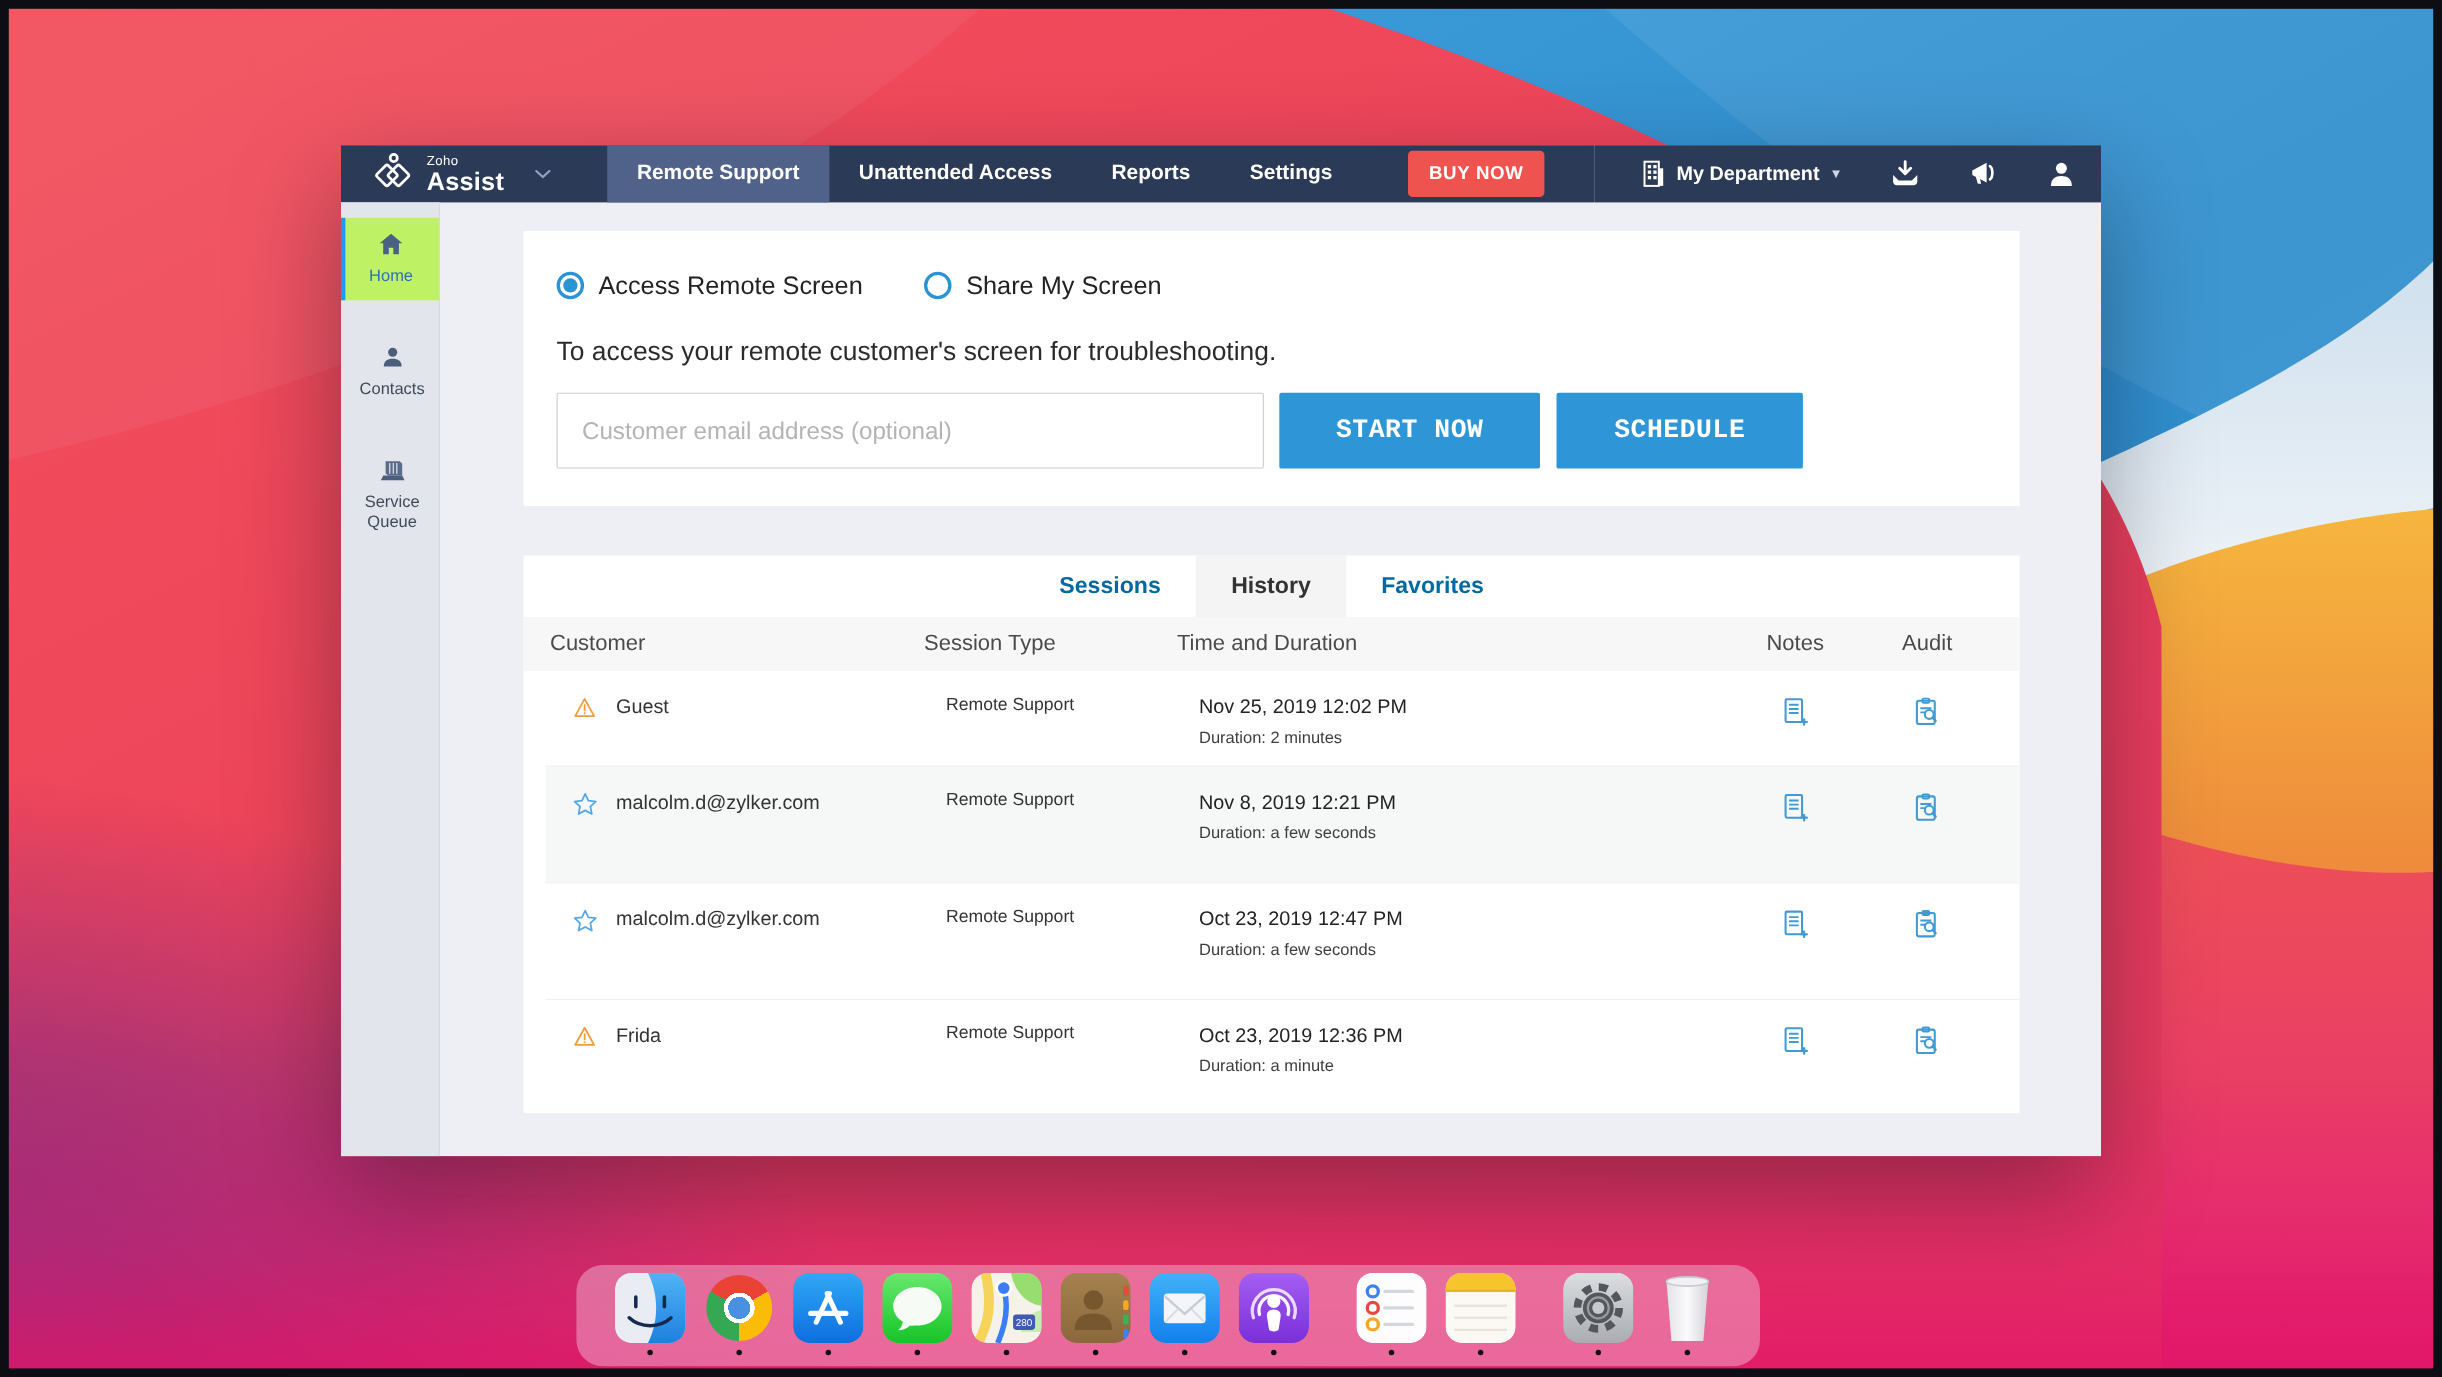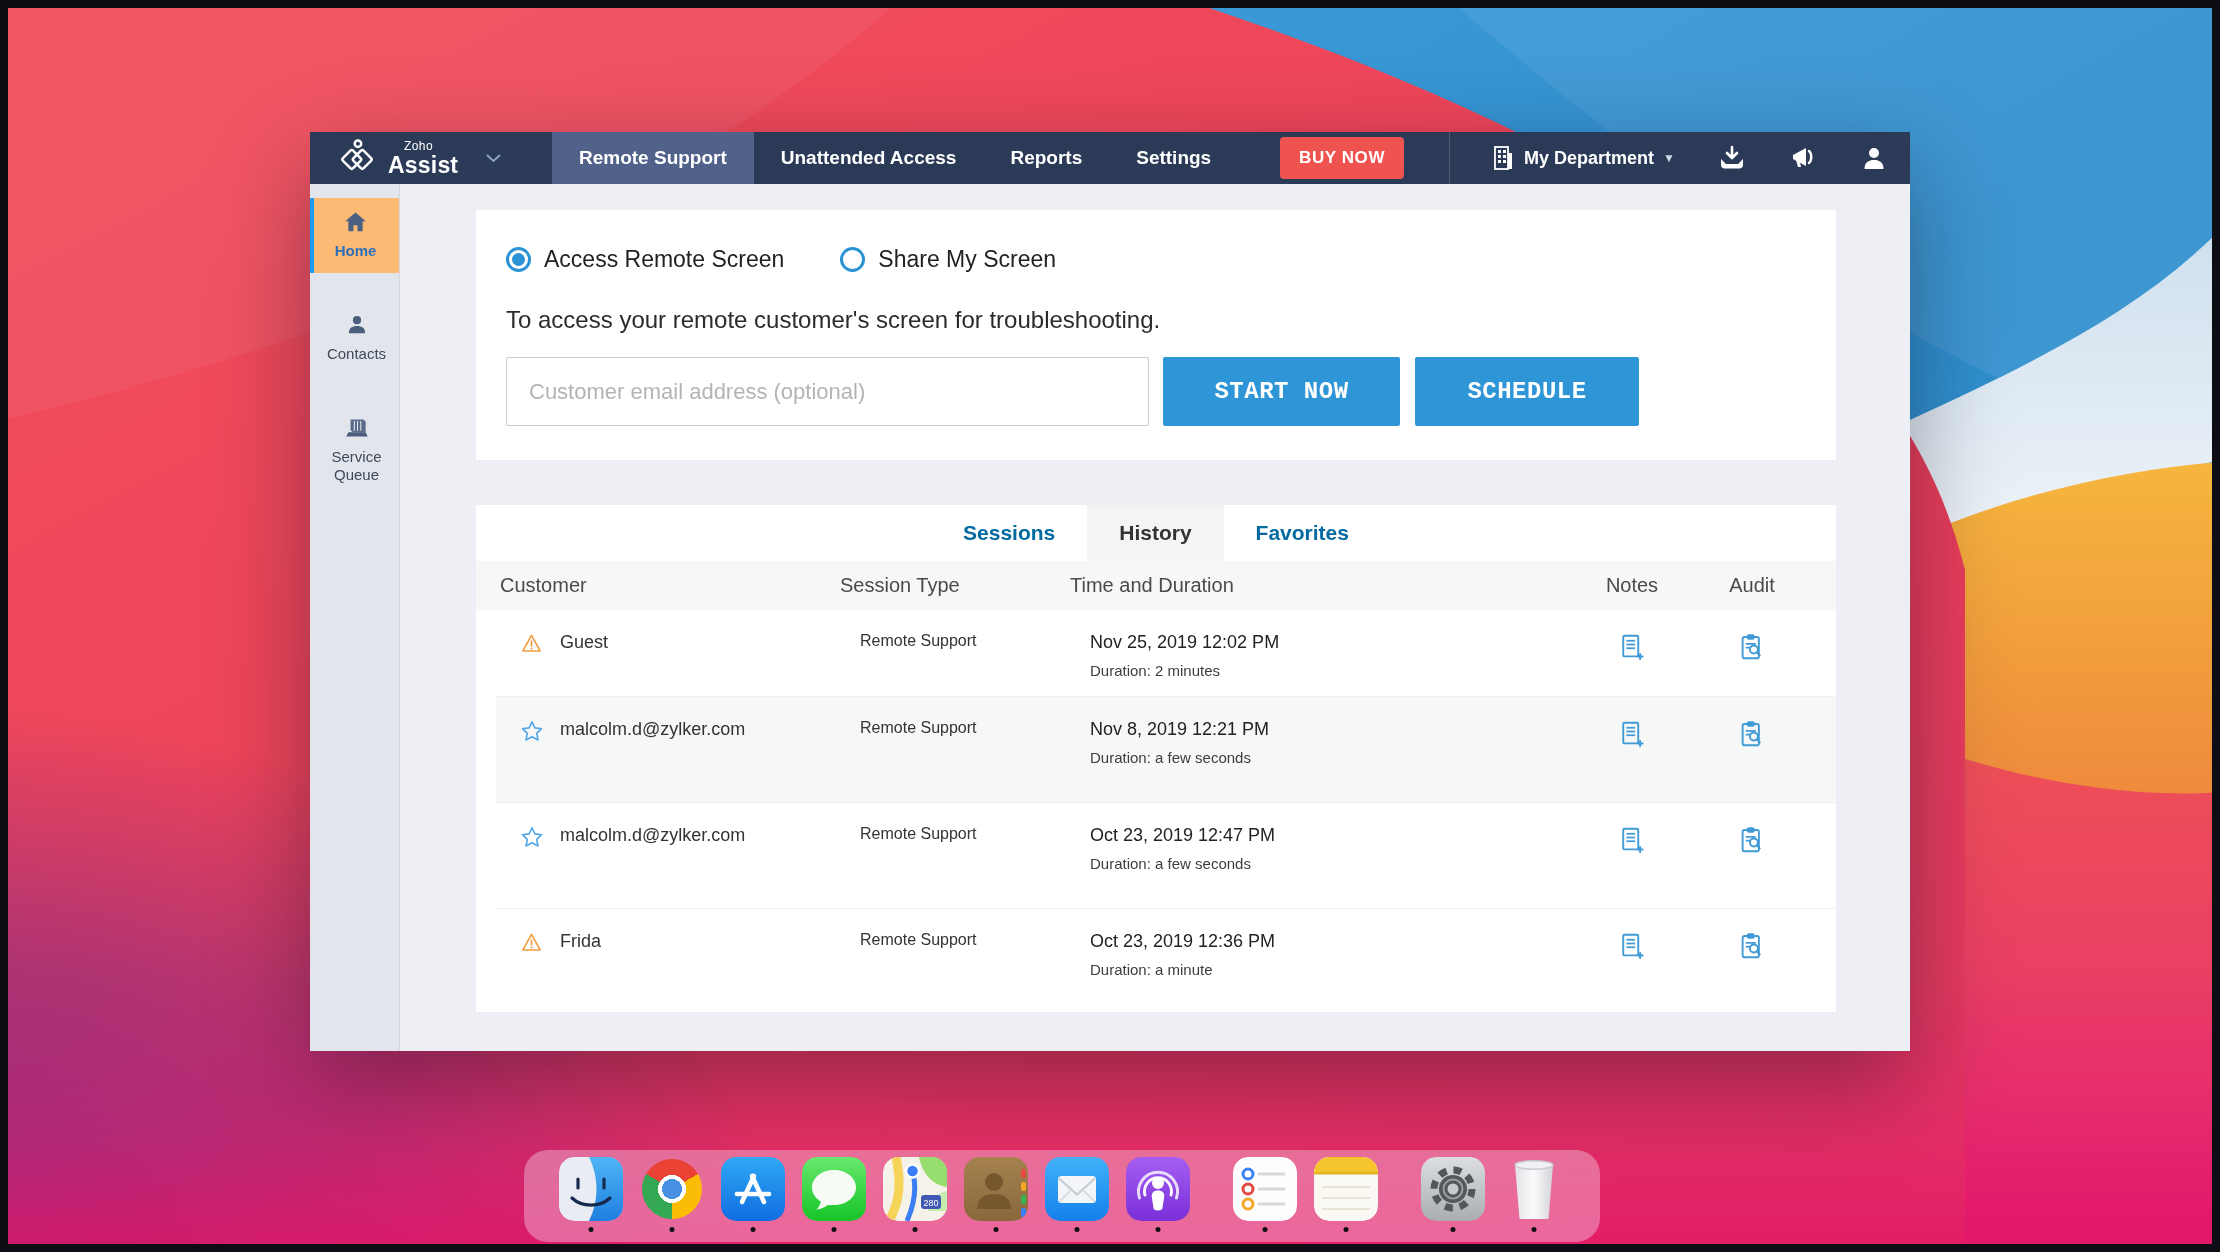--- a/index.html
+++ b/index.html
@@ -17,42 +17,42 @@
 
   
   .window { position:absolute; left:310px; top:132px; width:1600px; height:919px; background:#edeff4;
     box-shadow:0 34px 90px rgba(10,10,30,.38); z-index:10; display:flex; flex-direction:column; }
 
   
   .navbar { height:52px; background:#2b3a57; display:flex; align-items:stretch; color:#fff; flex:none; }
   .brand { width:242px; display:flex; align-items:center; padding-left:26px; flex:none; position:relative; }
   .brand svg.logo { width:42px; height:42px; flex:none; }
   .brand-text { margin-left:10px; line-height:1; }
-  .brand-zoho { font-size:12px; letter-spacing:.4px;margin-left:16px; }
+  .brand-zoho { font-size:12px; letter-spacing:.4px; }
   .brand-assist { font-size:23px; font-weight:bold; margin-top:2px; letter-spacing:.2px; }
   .brand-caret { margin-left:28px; }
   .nav-tabs { display:flex; align-items:stretch; }
   .nav-tab { display:flex; align-items:center; padding:0 27px; font-size:19px; font-weight:600; cursor:default; }
   .nav-tab.active { background:#50618a; }
   .nav-right { margin-left:auto; display:flex; align-items:center; padding-right:24px;gap:15px; }
   .buy-btn { background:#ef5350; color:#fff; font-size:17px; font-weight:bold; letter-spacing:.6px;
     padding:11px 19px; border-radius:4px; border:none; margin-right:30px; }
   .nav-divider { width:1px; height:52px; background:rgba(255,255,255,.18); margin-right:26px; }
   .dept { display:flex; align-items:center; font-size:18px; font-weight:600; }
   .dept svg { margin-right:9px; }
   .dept-caret { font-size:12px; margin-left:9px; color:#cdd5e4; }
   .nav-icon { margin-left:28px; display:flex; align-items:center; }
 
   
   .body-row { flex:1; display:flex; min-height:0; }
   .sidebar { width:90px; background:#e2e5ec; border-right:1px solid #d4d8e0; flex:none; padding-top:14px; }
   .side-item { display:flex; flex-direction:column; align-items:center; padding:11px 2px 12px; margin-bottom:28px;
     font-size:15px; color:#3f4a5a; text-align:center; line-height:1.25; }
   .side-item svg { margin-bottom:7px; }
-  .side-item.active { background:#fdba74; border-left:4px solid #1e9bf0; margin-left:0; color:#2f6fba; padding-left:0;font-weight:bold; }
+  .side-item.active { background:#bef264; border-left:4px solid #1e9bf0; margin-left:0; color:#2f6fba; padding-left:0; }
   .side-item:not(.active){ border-left:4px solid transparent; }
 
   .main { flex:1; padding:26px 74px 0 76px; overflow:hidden; }
 
   
   .card { background:#fff; width:1360px; }
   .card1 { padding:36px 30px 34px; }
   .radio-row { display:flex; align-items:center; }
   .radio-opt { display:flex; align-items:center; margin-right:56px; font-size:23px; color:#222; }
   .radio { width:25px; height:25px; border-radius:50%; border:3px solid #2a93d5; margin-right:13px; position:relative; flex:none; background:#fff; }

